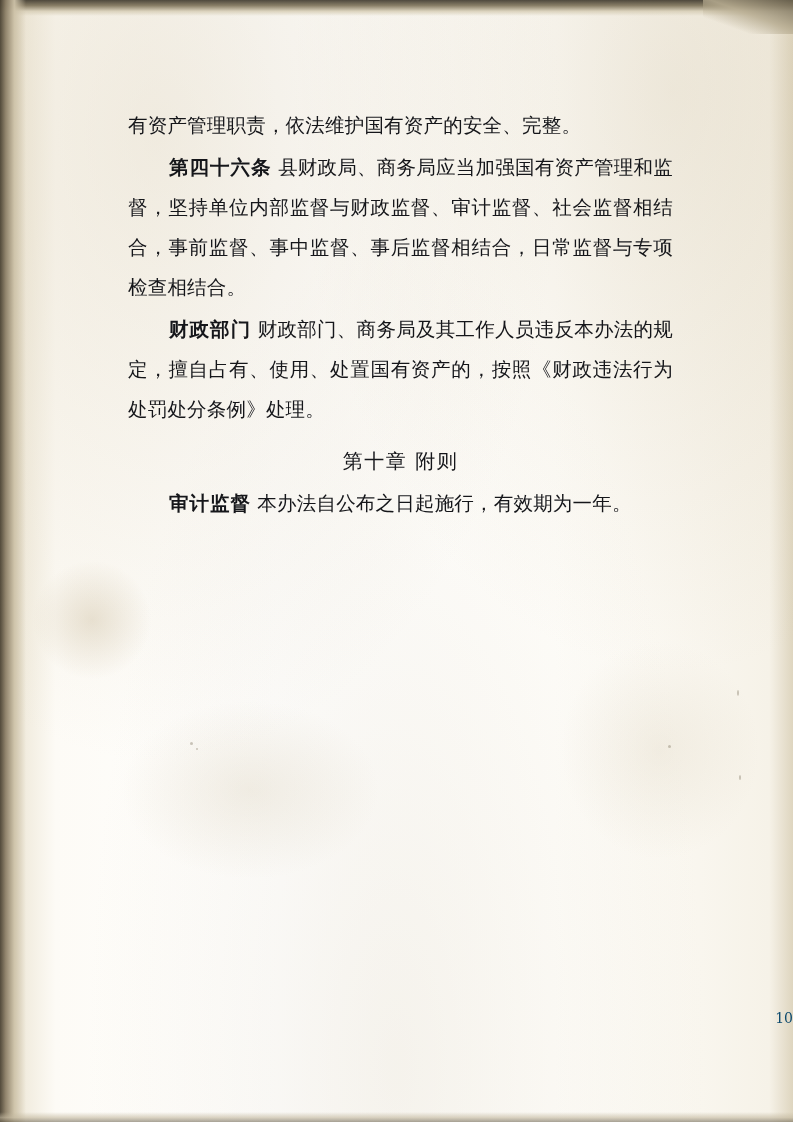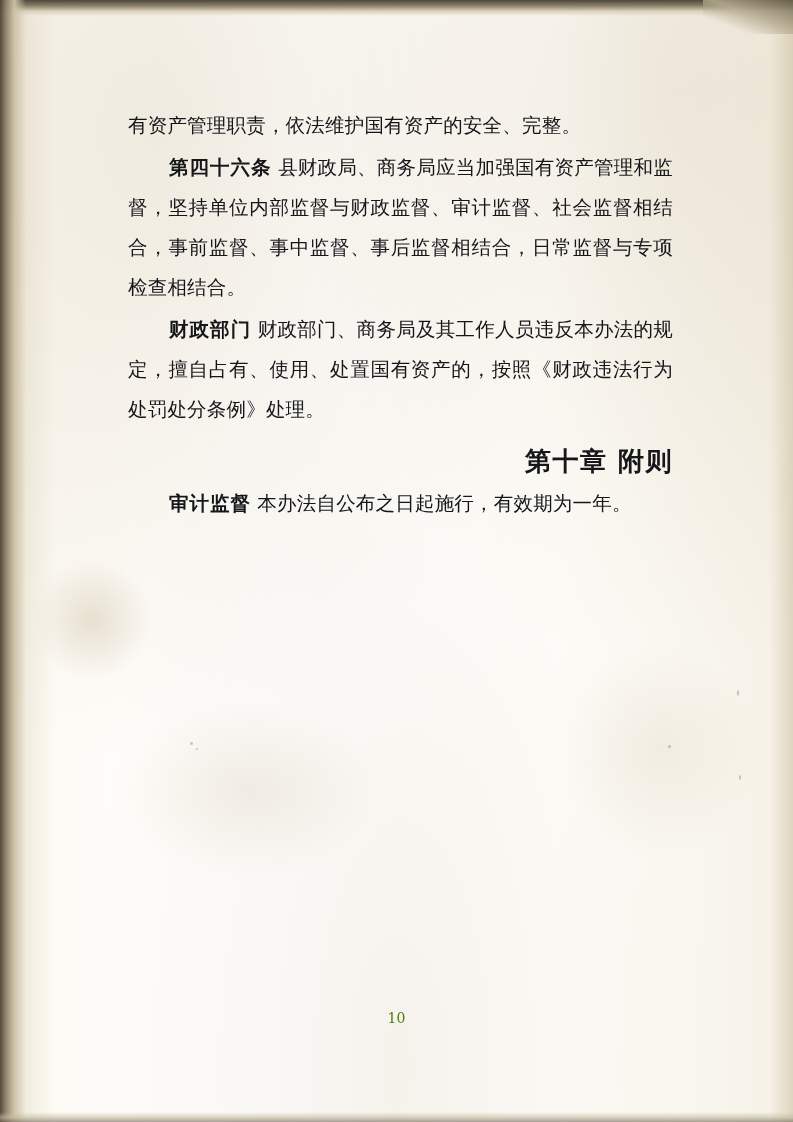--- a/index.html
+++ b/index.html
@@ -105,39 +105,39 @@
   }
   .para.indent {
     text-indent: 2.1em;
   }
   .para .art {
     font-weight: bold;
     letter-spacing: 1px;
   }
   .chapter {
     font-family: "DejaVu Serif", serif;
-    font-size: 26px;
+    font-size: 20px;
     line-height: 42px;
-    font-weight: bold;
-    text-align: right;
+    font-weight: normal;
+    text-align: center;
     color: #15161a;
     margin: 10px 0 2px 0;
     letter-spacing: 1.5px;
   }
   .line-tight {
     text-align: left;
   }
   .page-number {
     position: absolute;
     left: 0; right: 0;
     top: 1010px;
-    text-align: center;
+    text-align: right;
     font-family: "DejaVu Serif", serif;
     font-size: 14px;
-    color: #4d7c0f;
+    color: #0c4a6e;
   }
 </style>
 </head>
 <body>
 
 <div class="page">
   <div class="paper"></div>
   <div class="smudge-a"></div>
   <div class="smudge-b"></div>
   <div class="smudge-c"></div>

